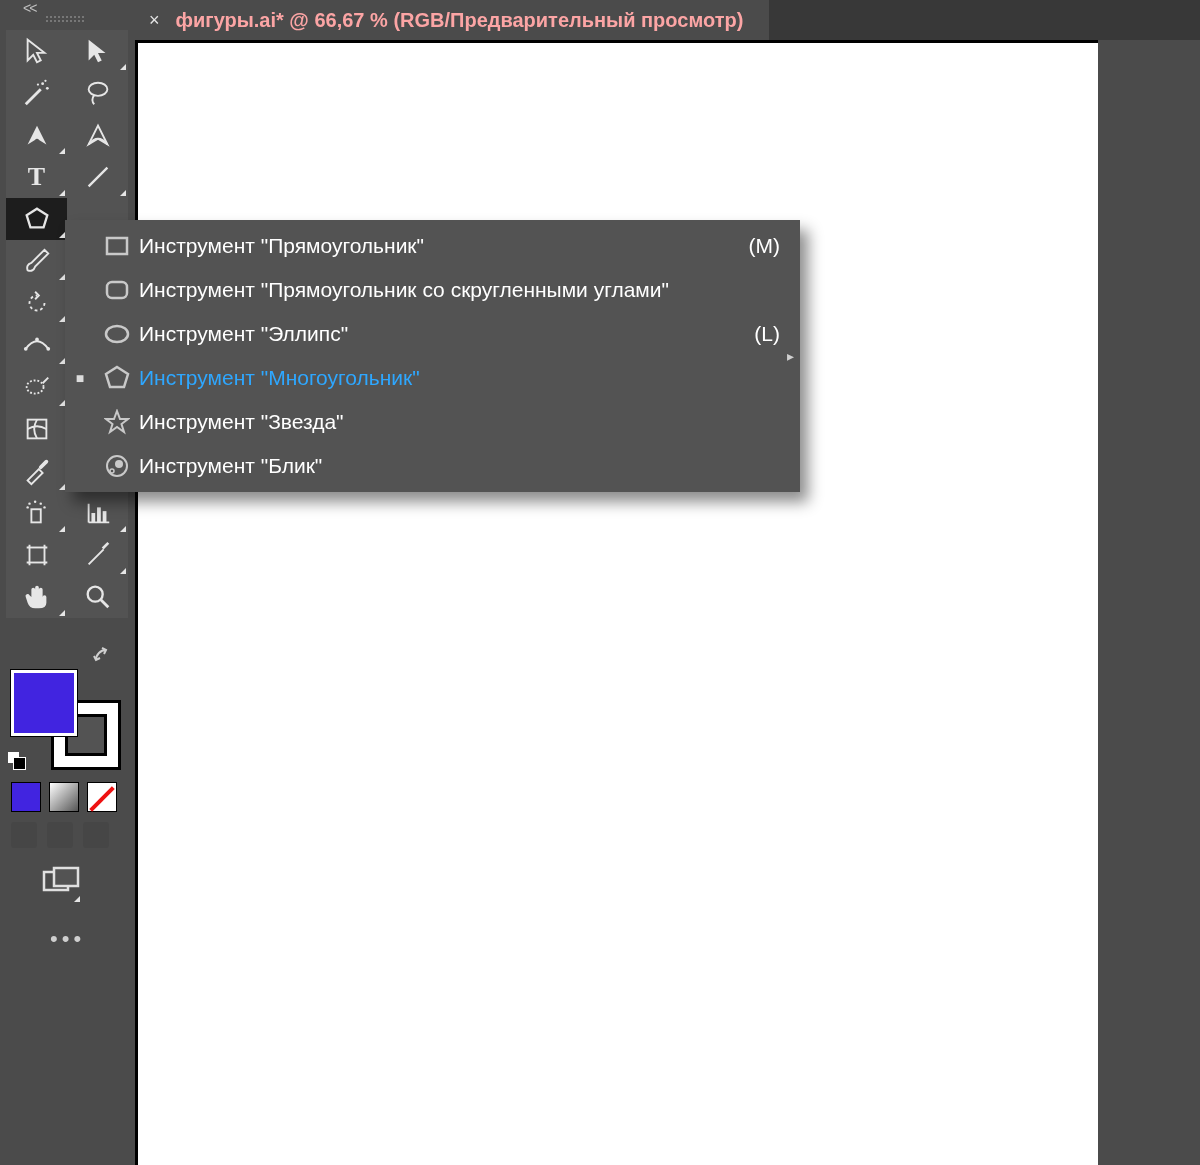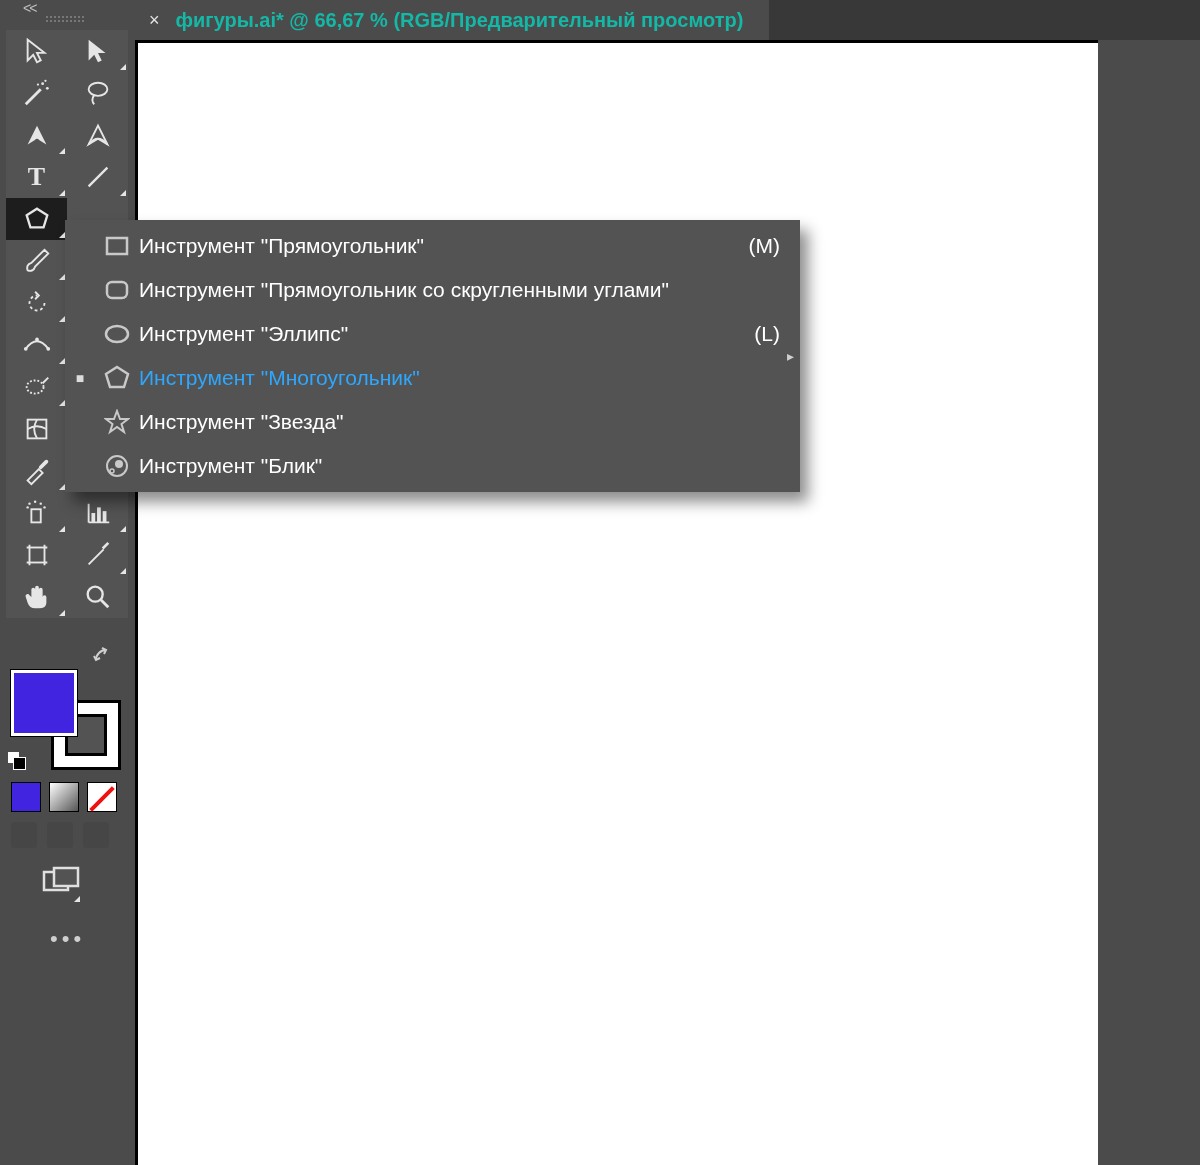--- a/index.html
+++ b/index.html
@@ -8,21 +8,21 @@
   
   .chevs{position:absolute;left:23px;top:0px;color:#c0c0c0;font-size:14px;letter-spacing:-2px;}
   .drag-handle{position:absolute;left:46px;top:16px;width:40px;height:8px;}
   .drag-handle .row{display:flex;gap:2px;}
   .drag-handle .dot{width:2px;height:2px;background:#777;}
 
   
   .tabbar{position:absolute;left:135px;top:0;right:0;height:40px;background:#383838;display:flex;align-items:center;}
   .tab{height:40px;display:flex;align-items:center;background:#4b4b4b;padding:0 26px 0 14px;gap:16px;}
   .tab .close{color:#e6e6e6;font-size:18px;line-height:1;}
-  .tab .title{color:#14b8a6;font-size:20px;font-weight:600;white-space:nowrap;}
+  .tab .title{color:#fca5a5;font-size:20px;font-weight:600;white-space:nowrap;}
 
   
   .viewport{position:absolute;left:135px;top:40px;right:0;bottom:0;background:#4b4b4b;}
   .canvas{position:absolute;left:135px;top:40px;bottom:0;width:960px;background:#fff;border:3px solid #000;border-right:none;border-bottom:none;}
 
   
   .toolpanel{position:absolute;left:6px;top:30px;width:122px;background:#535353;}
   .toolrow{display:flex;}
   .tool{position:relative;width:50px;height:42px;display:flex;align-items:center;justify-content:center;color:#e6e6e6;}
   .tool.wide{width:62px;}

